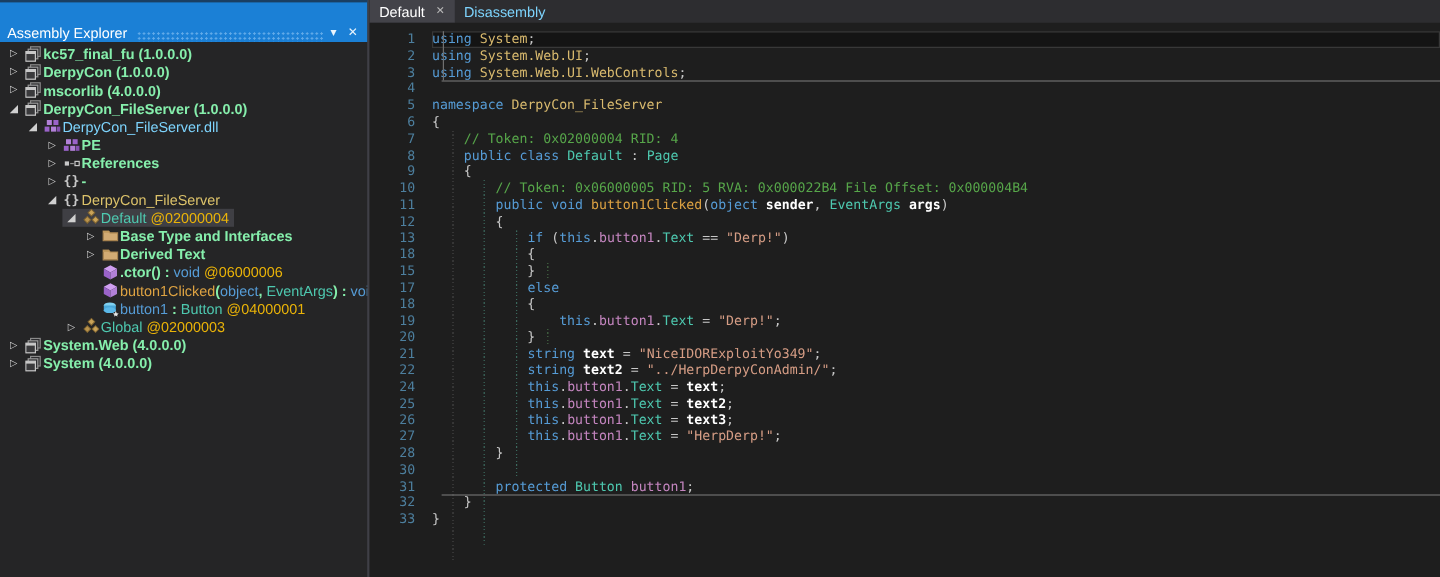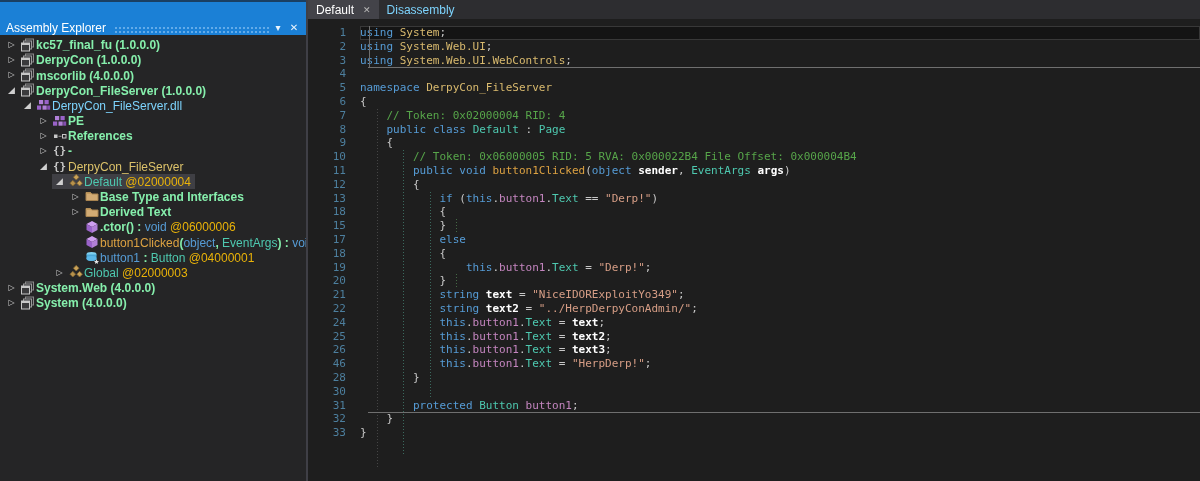--- a/index.html
+++ b/index.html
@@ -415,21 +415,21 @@
           </div>
           <div class="cline">
             <span class="lnum">25</span>
             <span class="ctext"><span class="t-d">            </span><span class="t-kw">this</span><span class="t-d">.</span><span class="t-fl">button1</span><span class="t-d">.</span><span class="t-ty">Text</span><span class="t-d"> = </span><span class="t-loc">text2</span><span class="t-d">;</span></span>
           </div>
           <div class="cline">
             <span class="lnum">26</span>
             <span class="ctext"><span class="t-d">            </span><span class="t-kw">this</span><span class="t-d">.</span><span class="t-fl">button1</span><span class="t-d">.</span><span class="t-ty">Text</span><span class="t-d"> = </span><span class="t-loc">text3</span><span class="t-d">;</span></span>
           </div>
           <div class="cline">
-            <span class="lnum">46</span>
+            <span class="lnum">27</span>
             <span class="ctext"><span class="t-d">            </span><span class="t-kw">this</span><span class="t-d">.</span><span class="t-fl">button1</span><span class="t-d">.</span><span class="t-ty">Text</span><span class="t-d"> = </span><span class="t-st">"HerpDerp!"</span><span class="t-d">;</span></span>
           </div>
           <div class="cline">
             <span class="lnum">28</span>
             <span class="ctext"><span class="t-d">        }</span></span>
           </div>
           <div class="cline">
             <span class="lnum">30</span>
             <span class="ctext"><span class="t-d">        </span></span>
           </div>

